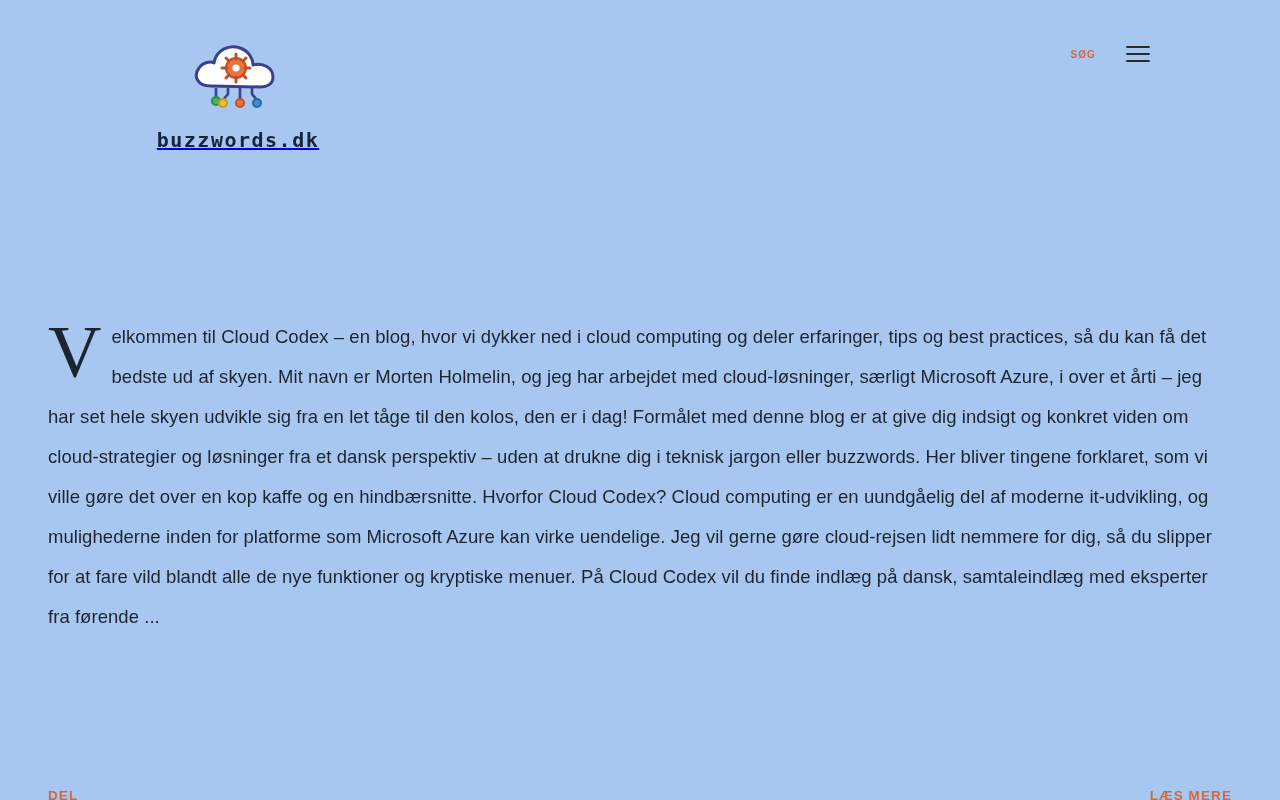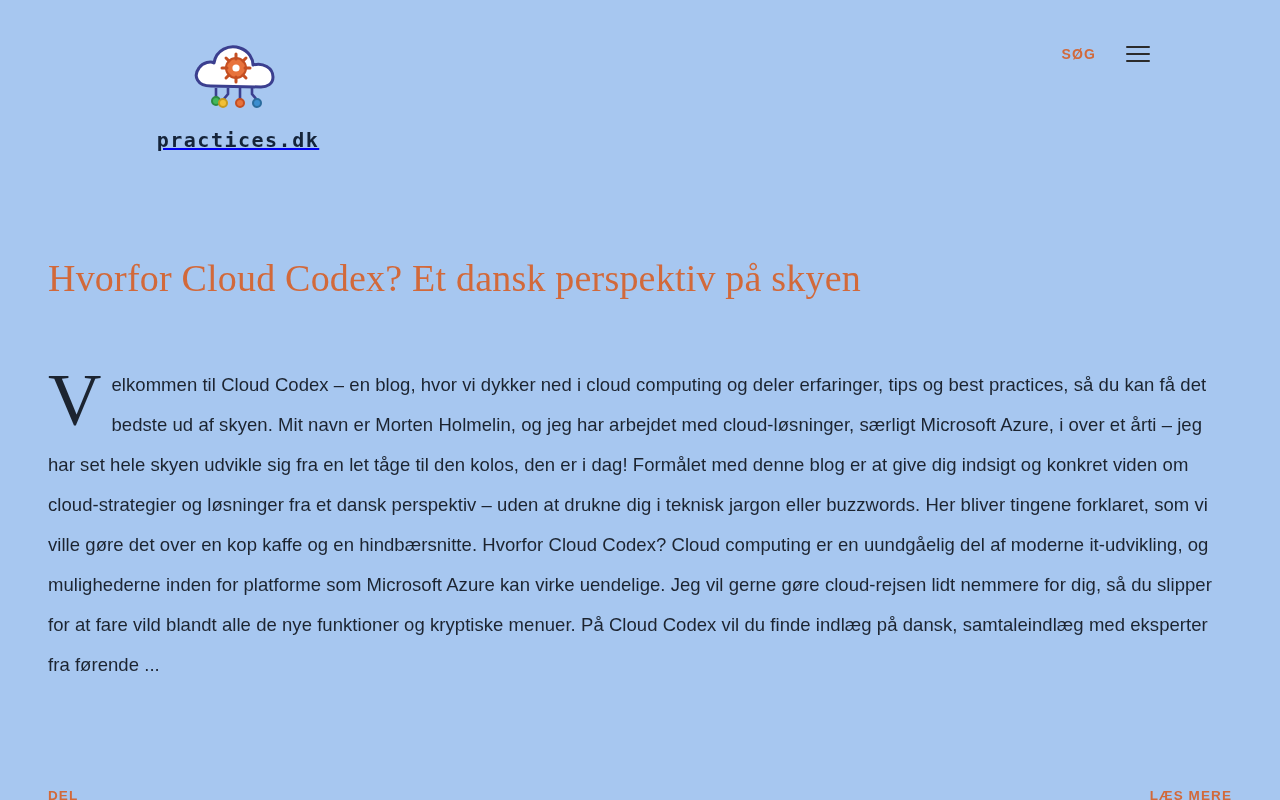--- a/index.html
+++ b/index.html
@@ -55,21 +55,21 @@
     position: absolute;
     right: 128px;
     top: 44px;
     display: flex;
     align-items: center;
     gap: 30px;
   }
 
   .search-link {
     color: #d2693a;
-    font-size: 14px;
+    font-size: 10px;
     font-weight: bold;
     letter-spacing: 1.1px;
     text-decoration: none;
     cursor: pointer;
   }
 
   .menu-toggle {
     width: 26px;
     height: 20px;
     display: flex;
@@ -179,35 +179,34 @@
           <path d="M33 52 L33 62"></path>
           <path d="M45 52 L45 58 L40 64"></path>
           <path d="M57 52 L57 64"></path>
           <path d="M69 52 L69 58 L74 64"></path>
         </g>
         <circle cx="33" cy="65" r="4" fill="#43b85a" stroke="#2d8a40" stroke-width="2"></circle>
         <circle cx="40" cy="67" r="4" fill="#f2c037" stroke="#c79a1f" stroke-width="2"></circle>
         <circle cx="57" cy="67" r="4" fill="#e8733c" stroke="#c44f22" stroke-width="2"></circle>
         <circle cx="74" cy="67" r="4" fill="#3b8ed0" stroke="#2a6c9e" stroke-width="2"></circle>
       </svg>
-      <div class="logo-text">practices.dk</div>
+      <div class="logo-text">buzzwords.dk</div>
     </a>
 
     <nav class="header-nav">
       <a class="search-link" href="#">SØG</a>
       <div class="menu-toggle">
         <span></span>
         <span></span>
         <span></span>
       </div>
     </nav>
   </header>
 
   <article class="article">
-    <h1 class="post-title">Hvorfor Cloud Codex? Et dansk perspektiv på skyen</h1>
     <div class="post-body">
       <span class="dropcap">V</span><span>elkommen til Cloud Codex – en blog, hvor vi dykker ned i cloud computing og deler erfaringer, tips og best practices, så du kan få det bedste ud af skyen. Mit navn er Morten Holmelin, og jeg har arbejdet med cloud-løsninger, særligt Microsoft Azure, i over et årti – jeg har set hele skyen udvikle sig fra en let tåge til den kolos, den er i dag! Formålet med denne blog er at give dig indsigt og konkret viden om cloud-strategier og løsninger fra et dansk perspektiv – uden at drukne dig i teknisk jargon eller buzzwords. Her bliver tingene forklaret, som vi ville gøre det over en kop kaffe og en hindbærsnitte. Hvorfor Cloud Codex? Cloud computing er en uundgåelig del af moderne it-udvikling, og mulighederne inden for platforme som Microsoft Azure kan virke uendelige. Jeg vil gerne gøre cloud-rejsen lidt nemmere for dig, så du slipper for at fare vild blandt alle de nye funktioner og kryptiske menuer. På Cloud Codex vil du finde indlæg på dansk, samtaleindlæg med eksperter fra førende ...</span>
     </div>
   </article>
 
   <div class="post-footer">
     <a class="share-label" href="#">DEL</a>
     <a class="readmore-label" href="#">LÆS MERE</a>
   </div>
 

